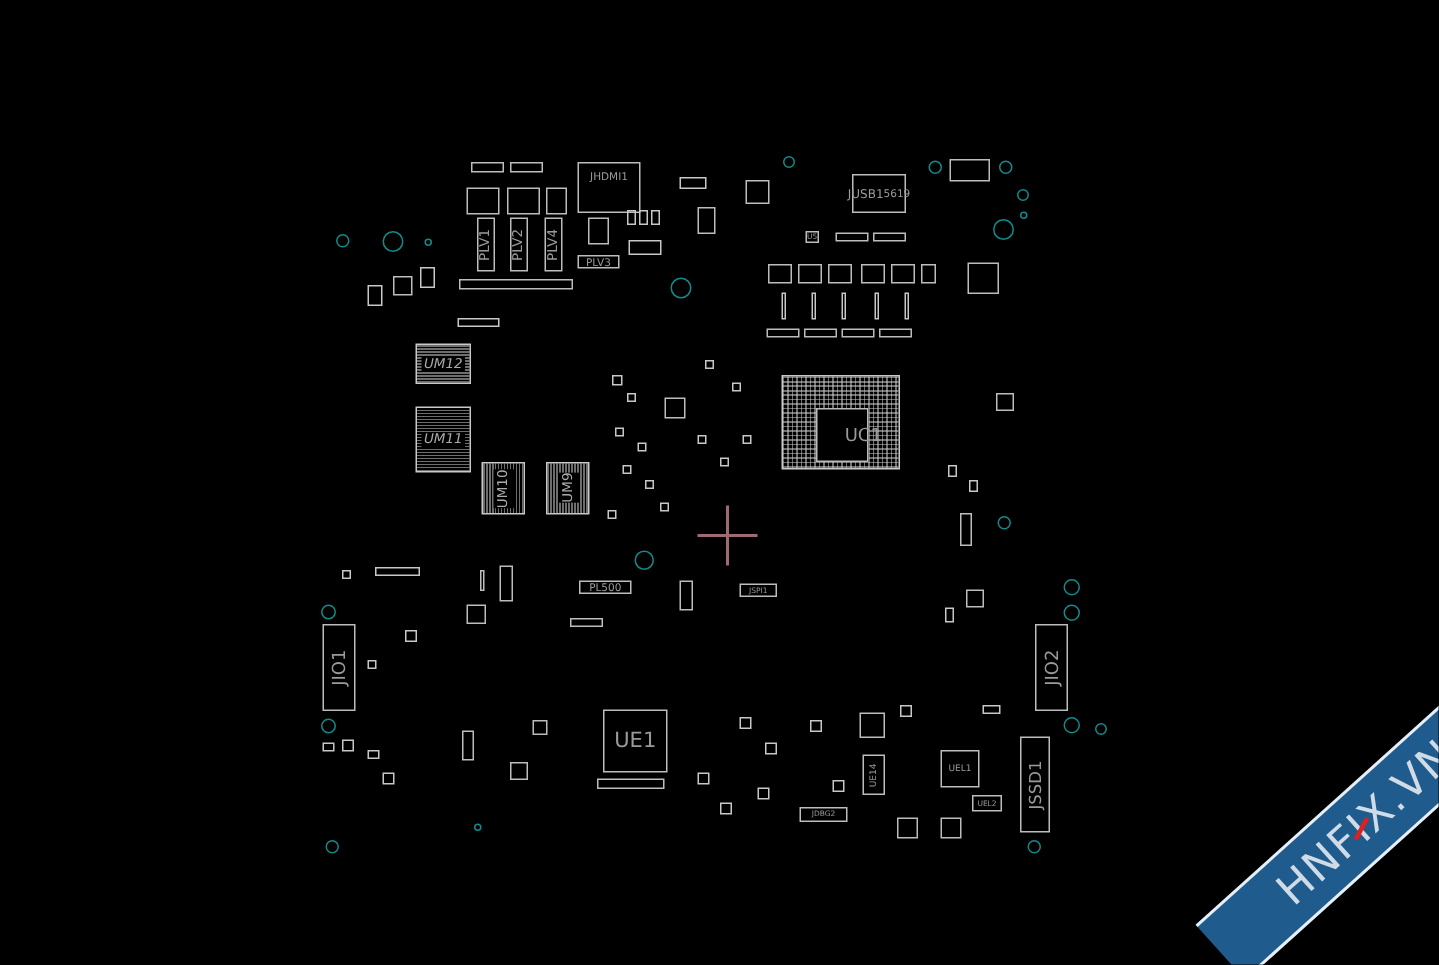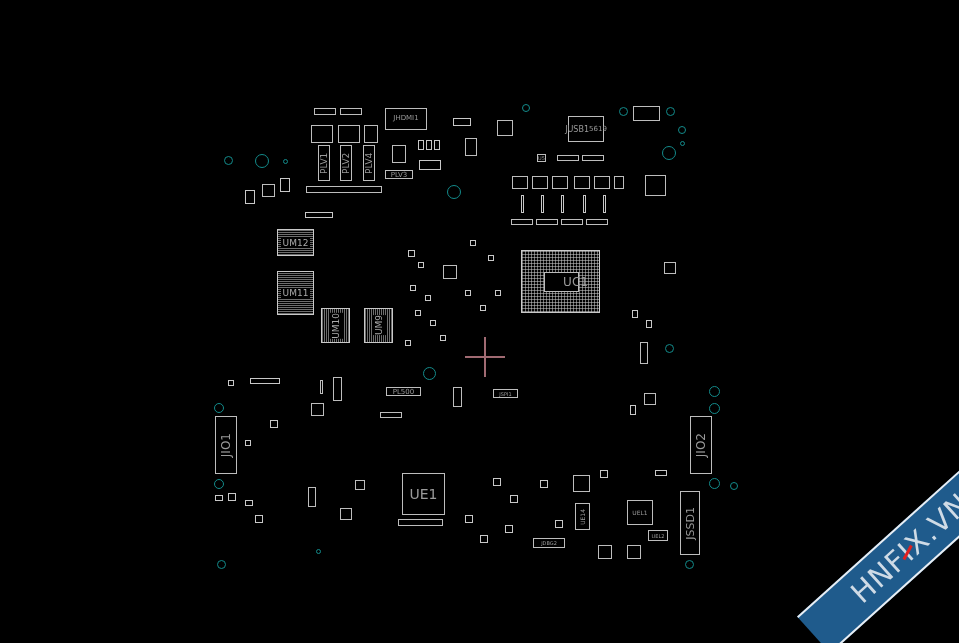--- a/index.html
+++ b/index.html
@@ -11,21 +11,21 @@
   .smd { position:absolute; border:1px solid #c8c8c8; box-sizing:border-box; background:transparent; }
   .bga { position:absolute; border:1px solid #c9c9c9; box-sizing:border-box;
     background-image:
       repeating-linear-gradient(0deg, rgba(200,200,200,0.55) 0 1px, transparent 1px 3px),
       repeating-linear-gradient(90deg, rgba(200,200,200,0.55) 0 1px, transparent 1px 3px);
   }
   .bga .core { position:absolute; background:#000; border:1px solid #bbb; box-sizing:border-box; display:flex; align-items:center; justify-content:center; color:#9a9a9a; }
   .mem { position:absolute; border:1px solid #c9c9c9; box-sizing:border-box;
     background-image: repeating-linear-gradient(90deg, rgba(200,200,200,0.55) 0 1px, transparent 1px 2px);
   }
-  .mem.h { background-image: repeating-linear-gradient(0deg, rgba(200,200,200,0.55) 0 1px, transparent 1px 2px); }
+  .mem.h { background-image: repeating-linear-gradient(0deg, rgba(200,200,200,0.55) 0 1px, transparent 1px 2px); font-style: italic; }
   .mem span { background:#000; padding:0 2px; color:#aaa; }
   .vert { writing-mode:vertical-rl; transform:rotate(180deg); }
   .cross-h { position:absolute; left:465px; top:356px; width:40px; height:1.5px; background:#a06a72; }
   .cross-v { position:absolute; left:484px; top:337px; width:1.5px; height:40px; background:#a06a72; }
   .banner { position:absolute; left:800px; top:560px; width:260px; height:46px; background:#1f5b8c;
     border-top:2px solid #e8eef4; border-bottom:2px solid #e8eef4;
     transform-origin:0 0; transform:rotate(-42deg) translate(-40px, 40px);
     display:flex; align-items:center; justify-content:center;
   }
   .banner span { color:#cfdbe6; font-size:29px; font-family:"DejaVu Sans", sans-serif; letter-spacing:1px; }
@@ -72,21 +72,21 @@
     </div>
   <div class="part ic-label vert" style="left:363px;top:145px;width:12px;height:36px;font-size:9px;">
       <span>PLV4</span>
     </div>
   <div class="part" style="left:392px;top:145px;width:14px;height:18px;"></div>
   <div class="part ic-label" style="left:385px;top:170px;width:28px;height:9px;font-size:7px;">
       <span>PLV3</span>
     </div>
   <div class="part" style="left:306px;top:186px;width:76px;height:7px;"></div>
 
-  <div class="part ic-label" style="left:385px;top:108px;width:42px;height:22px;font-size:7px;align-items:flex-start;padding-top:5px;">
+  <div class="part ic-label" style="left:385px;top:108px;width:42px;height:34px;font-size:7px;align-items:flex-start;padding-top:5px;">
       <span>JHDMI1</span>
     </div>
 
   <div class="smd" style="left:453px;top:118px;width:18px;height:8px;"></div>
   <div class="smd" style="left:418px;top:140px;width:6px;height:10px;"></div>
   <div class="smd" style="left:426px;top:140px;width:6px;height:10px;"></div>
   <div class="smd" style="left:434px;top:140px;width:6px;height:10px;"></div>
   <div class="smd" style="left:419px;top:160px;width:22px;height:10px;"></div>
   <div class="part" style="left:465px;top:138px;width:12px;height:18px;"></div>
 
@@ -129,21 +129,21 @@
     </div>
   <div class="mem ic-label" style="left:321px;top:308px;width:29px;height:35px;font-size:9px;">
       <span class="vert">UM10</span>
     </div>
   <div class="mem ic-label" style="left:364px;top:308px;width:29px;height:35px;font-size:9px;">
       <span class="vert">UM9</span>
     </div>
 
 
   <div class="bga" style="left:521px;top:250px;width:79px;height:63px;">
-    <div class="core" style="left:22px;top:21px;width:35px;height:20px;font-size:12px;padding-left:28px;">
+    <div class="core" style="left:22px;top:21px;width:35px;height:36px;font-size:12px;padding-left:28px;">
         <span>UC1</span>
       </div>
   </div>
 
   <div class="part" style="left:443px;top:265px;width:14px;height:14px;"></div>
 
   <div class="smd" style="left:408px;top:250px;width:7px;height:7px;"></div>
   <div class="smd" style="left:418px;top:262px;width:6px;height:6px;"></div>
   <div class="smd" style="left:410px;top:285px;width:6px;height:6px;"></div>
   <div class="smd" style="left:425px;top:295px;width:6px;height:6px;"></div>

